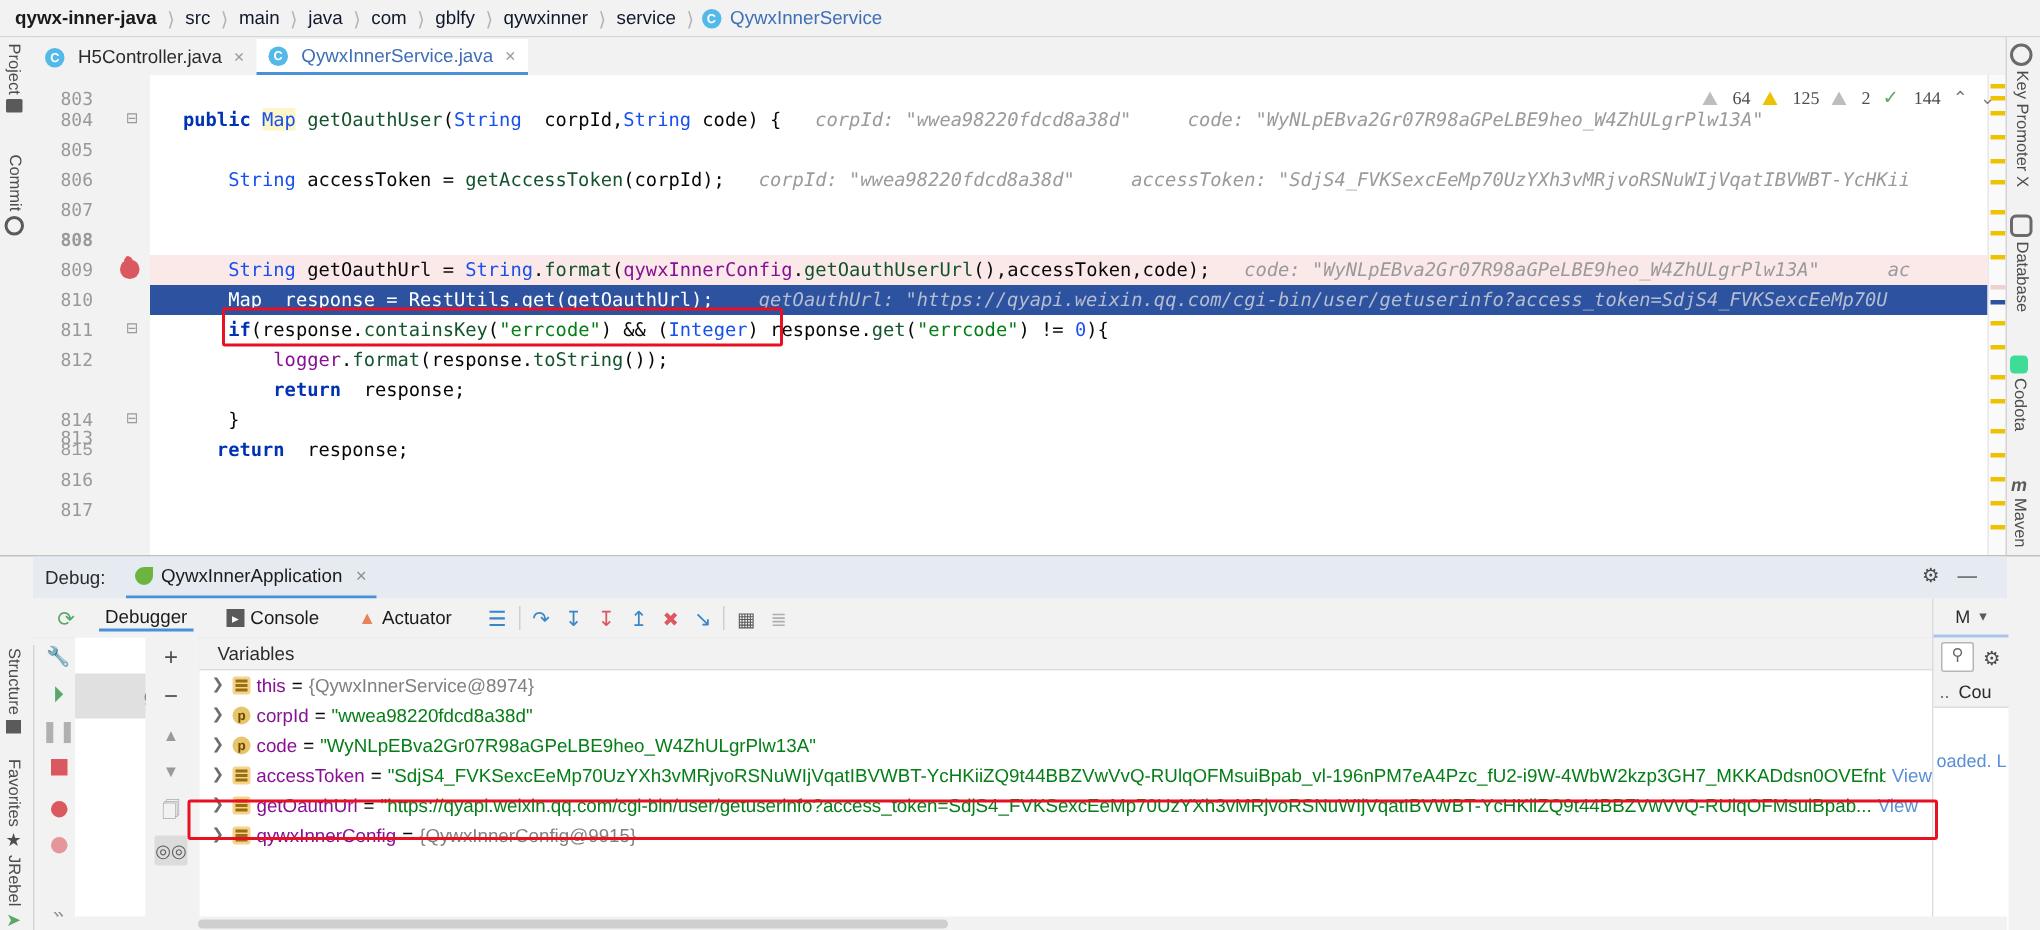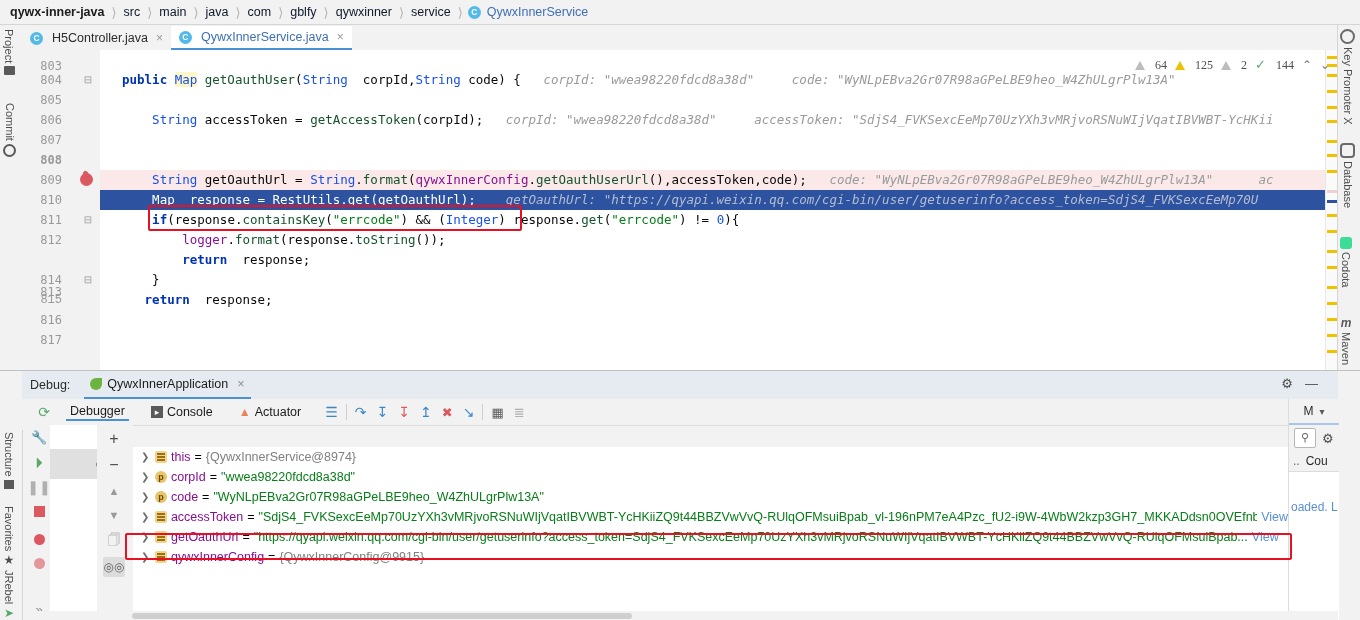--- a/index.html
+++ b/index.html
@@ -438,20 +438,23 @@
 
     <div class="midbtns">
       <span class="iconbtn" style="top:4px;font-size:16px;color:#4d4d4d;">+</span>
       <span class="iconbtn" style="top:30px;font-size:16px;color:#4d4d4d;">−</span>
       <span class="iconbtn" style="top:56px;font-size:11px;color:#9a9a9a;">▲</span>
       <span class="iconbtn" style="top:80px;font-size:11px;color:#9a9a9a;">▼</span>
       <span class="iconbtn" style="top:106px;font-size:12px;color:#8a8a8a;">🗍</span>
       <span class="iconbtn" style="top:132px;font-size:12px;color:#5a5a5a;background:#dcdcdc;border-radius:2px;">◎◎</span>
     </div>
 
+    <div class="varhdr">
+      <span>Variables</span>
+    </div>
     <div class="varpane" id="var-rows">
         <div class="varrow">
           <span class="arrow">❯</span>
           <span class="vicon obj"></span>
           <span class="vname">this</span>
           <span class="veq"> = </span>
           <span class="vref" style="overflow: hidden;">{QywxInnerService@8974}</span>
         </div>
         <div class="varrow">
           <span class="arrow">❯</span>

